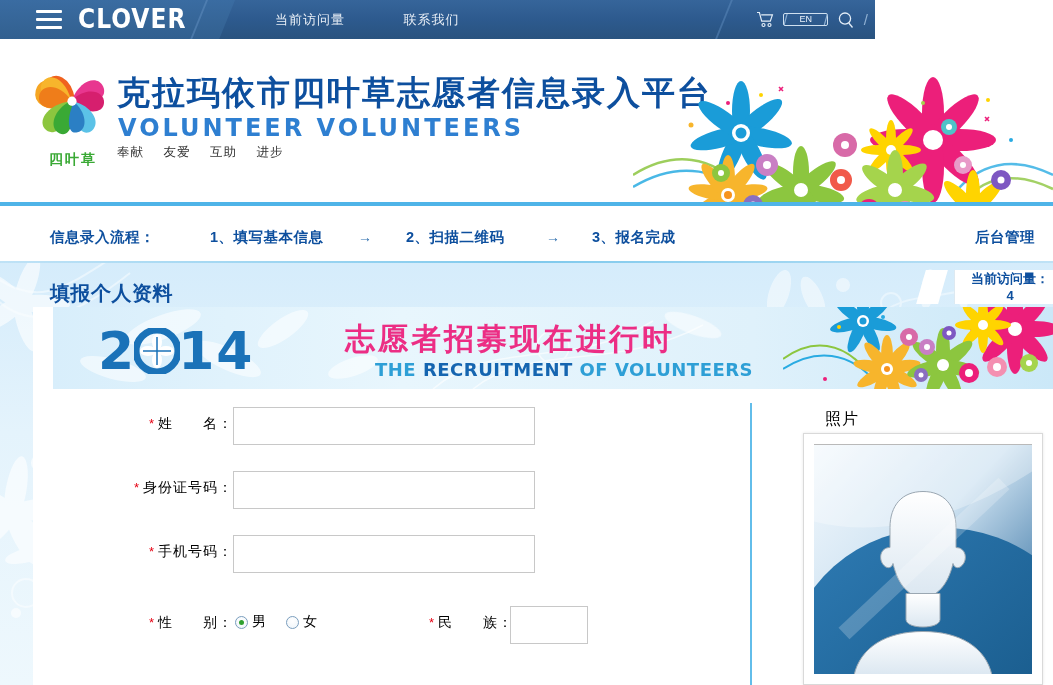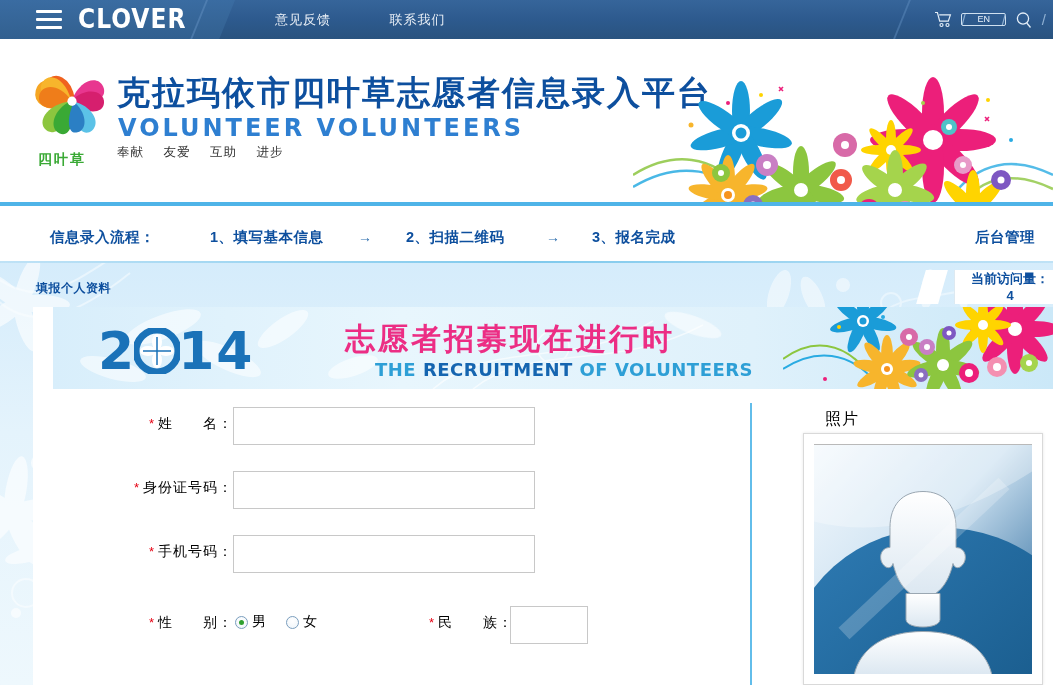--- a/index.html
+++ b/index.html
@@ -5,21 +5,21 @@
   html,body{margin:0;padding:0;}
   body{
     width:1053px;height:685px;overflow:hidden;
     font-family:"Liberation Sans","DejaVu Sans",sans-serif;
     background:#ffffff;
   }
   .page{position:relative;width:1053px;height:685px;overflow:hidden;}
 
   
   .topbar{
-    position:absolute;left:0;top:0;width:1053px;height:39px;
+    position:absolute;left:0;top:0;width:875px;height:39px;
     background:#2e5c91;
     background:linear-gradient(to bottom,#36659a 0%,#2d5a8e 50%,#29537f 100%);
   }
   .topbar-logoblock{
     position:absolute;left:0;top:0;height:39px;width:215px;
     background:linear-gradient(to bottom,#3a6ca2 0%,#32608f 100%);
   }
   .topbar-slash1{
     position:absolute;left:195px;top:0;width:40px;height:39px;
     background:linear-gradient(to bottom,#3a6ca2 0%,#32608f 100%);
@@ -67,21 +67,21 @@
   .header{
     position:absolute;left:0;top:39px;width:1053px;height:167px;
     background:#ffffff;overflow:hidden;
   }
   .header-bottomline{
     position:absolute;left:0;top:202px;width:1053px;height:4px;
     background:#4fb4e8;
   }
   .clover-logo{position:absolute;left:26px;top:21px;width:92px;height:86px;}
   .clover-caption{
-    position:absolute;left:38px;top:112px;width:70px;
+    position:absolute;left:38px;top:112px;width:70px;text-align:center;
     color:#3aa935;font-size:14px;font-weight:bold;letter-spacing:2px;
   }
   .title-cn{
     position:absolute;left:117px;top:32px;
     color:#0d4f9e;font-size:33px;font-weight:bold;letter-spacing:2px;
     white-space:nowrap;
   }
   .title-en{
     position:absolute;left:118px;top:75px;
     color:#2e7fd1;font-size:24px;font-weight:bold;letter-spacing:3px;
@@ -126,22 +126,22 @@
   .content{
     position:absolute;left:0;top:263px;width:1053px;height:422px;
     background:#dff0fb;
     background:linear-gradient(to bottom,#d5ecfb 0%,#e4f3fc 40%,#eef8fd 100%);
     overflow:hidden;
   }
   .content-deco{position:absolute;left:0;top:0;width:260px;height:422px;opacity:.85;}
   .content-deco-r{position:absolute;right:0;top:0;width:330px;height:60px;opacity:.8;}
 
   .sectitle{
-    position:absolute;left:36px;top:17px;color:#0d4f9e;
-    font-size:12px;font-weight:bold;letter-spacing:.5px;z-index:5;
+    position:absolute;left:50px;top:17px;color:#0d4f9e;
+    font-size:20px;font-weight:bold;letter-spacing:.5px;z-index:5;
   }
   .visitor{
     position:absolute;right:0;top:7px;height:34px;
     background:#ffffff;border-left:1px solid #dde9f1;
     padding:0 4px 0 16px;display:flex;align-items:center;
     color:#0d4f9e;font-size:13px;font-weight:bold;white-space:nowrap;z-index:6;flex-direction:column;
   }
   .visitor-skew{
     position:absolute;right:110px;top:7px;width:22px;height:34px;
     background:#ffffff;transform:skewX(-16deg);z-index:5;
@@ -232,21 +232,21 @@
     <div class="topbar-slash1b"></div>
 
     <div class="hamburger">
       <i></i>
         <i></i>
         <i></i>
     </div>
     <div class="brand">CLOVER</div>
 
     <div class="topnav">
-      <a>意见反馈</a>
+      <a>当前访问量</a>
       <a>联系我们</a>
     </div>
 
     <div class="topright-skew"></div>
     <div class="topright">
       <span class="ticon">
         <svg width="19" height="17" viewBox="0 0 19 17" fill="none" stroke="#e4eef8" stroke-width="1.2">
           <path d="M1 1.5h2.4l2.3 8.6h8.6l2.1-6.2H5.2"></path>
           <circle cx="7.5" cy="14" r="1.5"></circle>
           <circle cx="13.5" cy="14" r="1.5"></circle>

